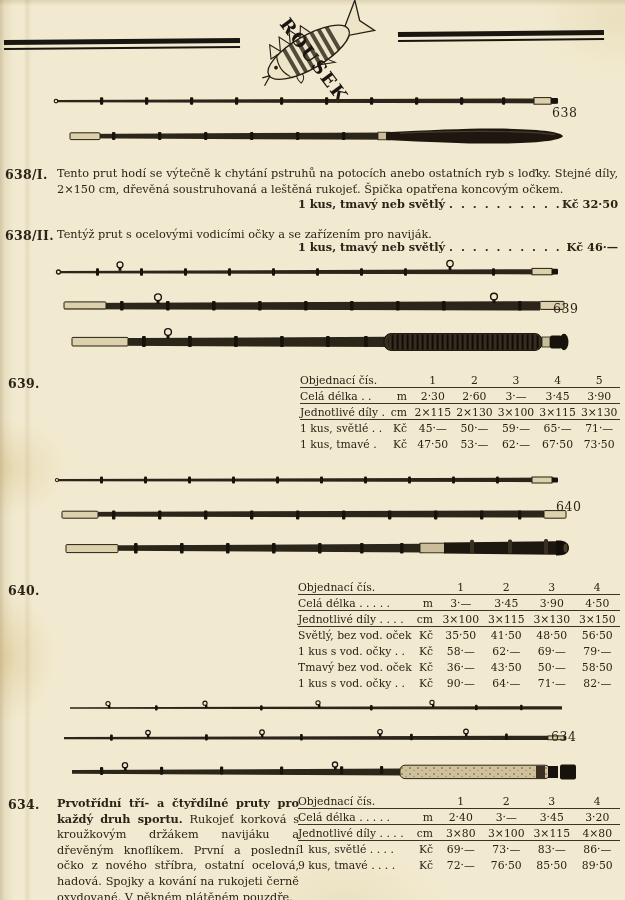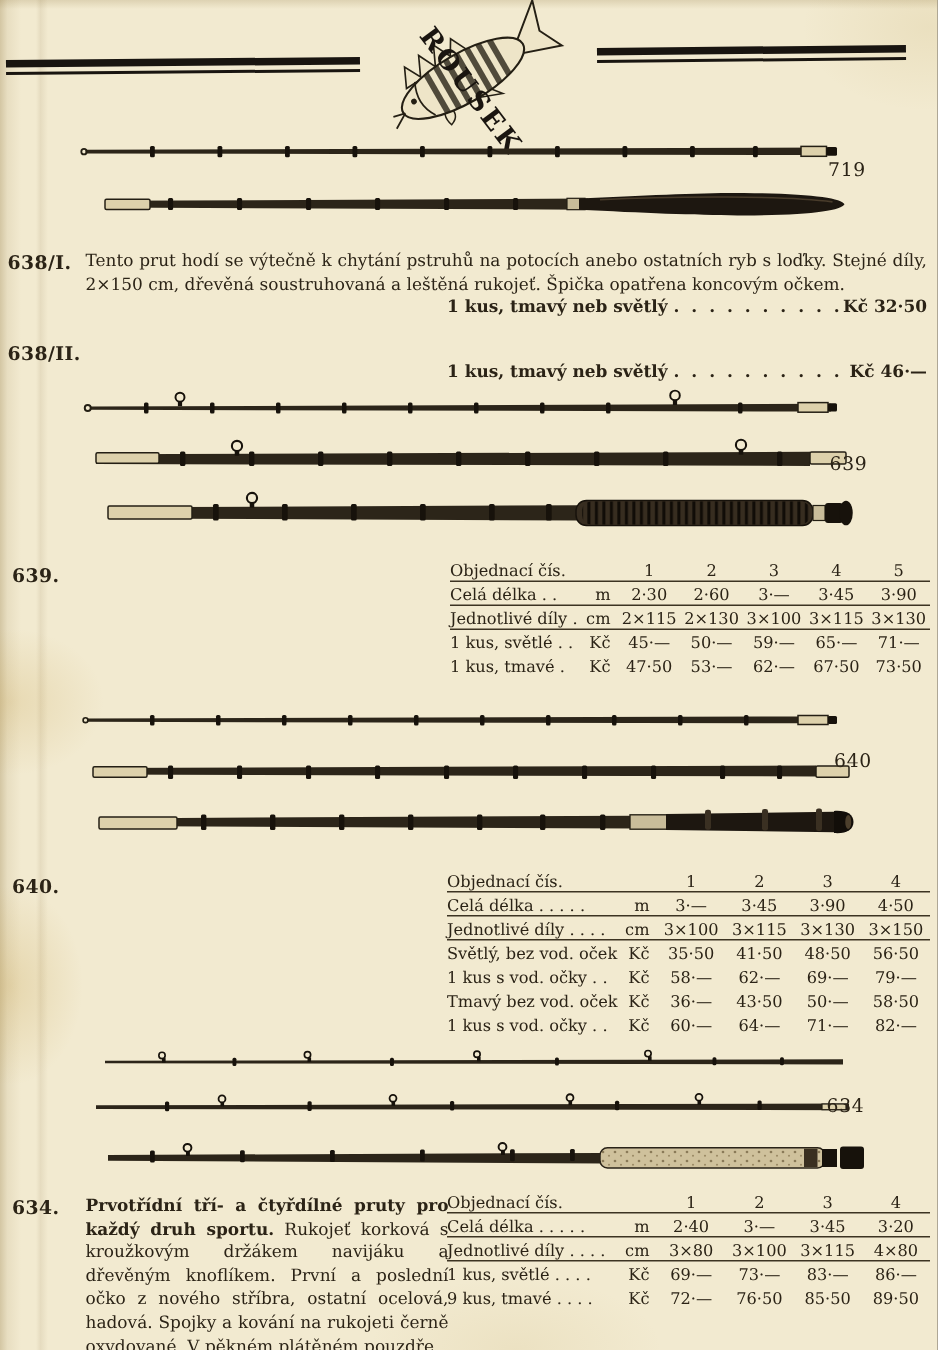--- a/index.html
+++ b/index.html
@@ -104,31 +104,32 @@
         <rect x="158" y="46" width="3.4" height="8" rx="1"></rect>
       <rect x="204" y="46" width="3.4" height="8" rx="1"></rect>
         <rect x="250" y="46" width="3.4" height="8" rx="1"></rect>
       <rect x="296" y="46" width="3.4" height="8" rx="1"></rect>
         <rect x="342" y="46" width="3.4" height="8" rx="1"></rect>
     </g>
     <rect x="378" y="46.2" width="12" height="7.6" fill="#c9bd9a" stroke="#241f14" stroke-width="0.8"></rect>
     <path d="M386,46.3 C430,44.2 468,42.4 496,42.6 C540,43 561,46 563,50.1 C561,54.4 540,57.4 496,57.6 C468,57.8 430,56 386,53.9 Z" fill="#1d1710"></path>
     <path d="M400,47.2 C450,44.6 525,44.4 555,48.6" stroke="#6d5b41" stroke-width="1.1" fill="none" opacity="0.55"></path>
   </svg>
-  <div class="fig" style="left:552px;top:105px">719</div>
+  <div class="fig" style="left:552px;top:105px">638</div>
 
   <div class="code" style="left:5px;top:167px">638/I.</div>
   <div class="desc" style="left:57px;top:166px;width:561px">Tento prut hodí se výtečně k chytání pstruhů na potocích anebo ostatních ryb s loďky. Stejné díly, 2×150 cm, dřevěná soustruhovaná a leštěná rukojeť. Špička opatřena koncovým očkem.</div>
   <div class="priceline" style="left:298px;top:197px;width:320px">
     <span>1 kus, tmavý neb světlý</span>
     <span class="dots">. . . . . . . . . . . . . . . . . . . . . .</span>
     <span class="price">Kč 32·50</span>
   </div>
 
   <div class="code" style="left:5px;top:228px">638/II.</div>
+  <div class="desc" style="left:57px;top:227px;width:561px;text-align:left">Tentýž prut s ocelovými vodicími očky a se zařízením pro naviják.</div>
   <div class="priceline" style="left:298px;top:240px;width:320px">
     <span>1 kus, tmavý neb světlý</span>
     <span class="dots">. . . . . . . . . . . . . . . . . . . . . .</span>
     <span class="price">Kč 46·—</span>
   </div>
 
   <svg class="rods" style="top:254px" width="625" height="112" viewBox="0 0 625 112">
     <polygon points="60,17 554,15.2 554,20.4 60,19.2" fill="#2c2519"></polygon>
     <circle cx="58.5" cy="18" r="2" fill="none" stroke="#241f14" stroke-width="1.3"></circle>
     <g fill="#17120b">
@@ -366,21 +367,21 @@
         <span class="tcell">36·—</span>
         <span class="tcell">43·50</span>
         <span class="tcell">50·—</span>
         <span class="tcell">58·50</span>
       </div>
       <div class="trow">
         <span class="tlabel">
           <span>1 kus s vod. očky .  .</span>
           <span class="tunit">Kč</span>
         </span>
-        <span class="tcell">60·—</span>
+        <span class="tcell">90·—</span>
         <span class="tcell">64·—</span>
         <span class="tcell">71·—</span>
         <span class="tcell">82·—</span>
       </div>
     </div>
 
   <svg class="rods" style="top:694px" width="625" height="98" viewBox="0 0 625 98">
     <polygon points="70,13.2 562,12.2 562,15.6 70,14.8" fill="#2c2519"></polygon>
     <g fill="none" stroke="#17120b" stroke-width="1.1">
       <circle cx="108" cy="9.6" r="2.1"></circle>

